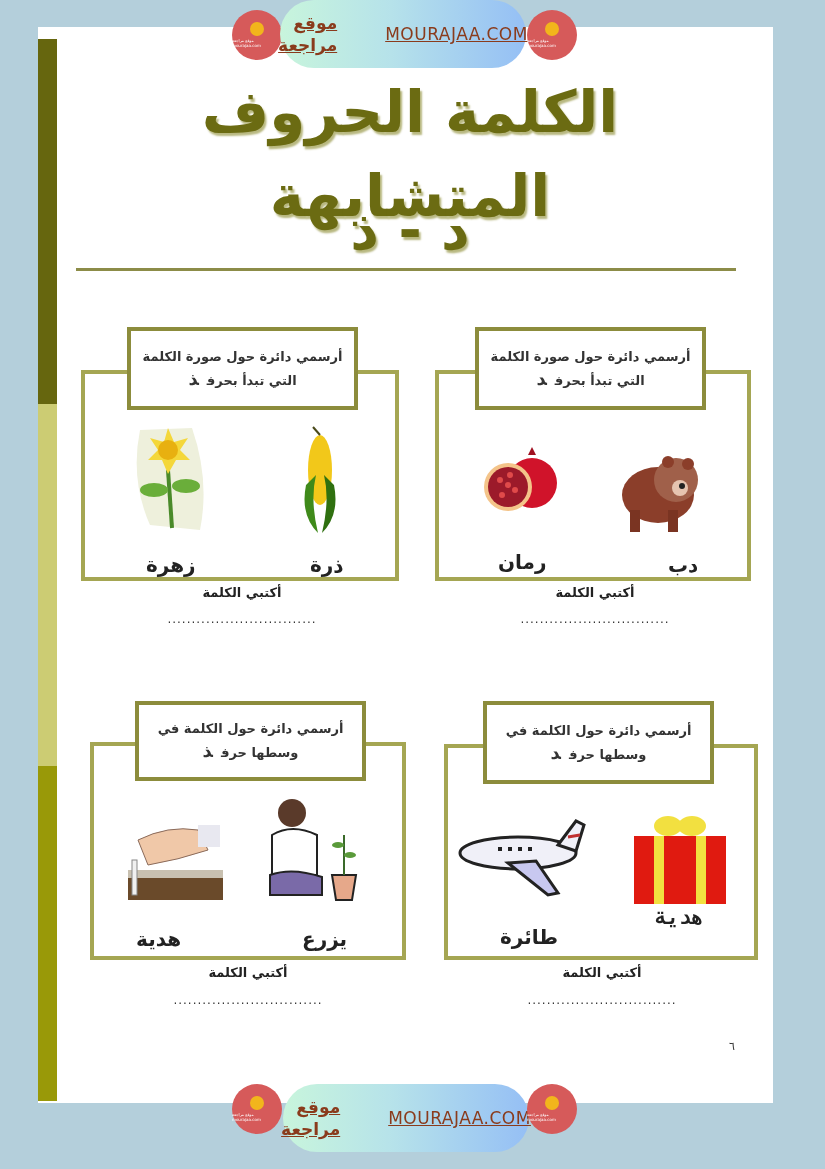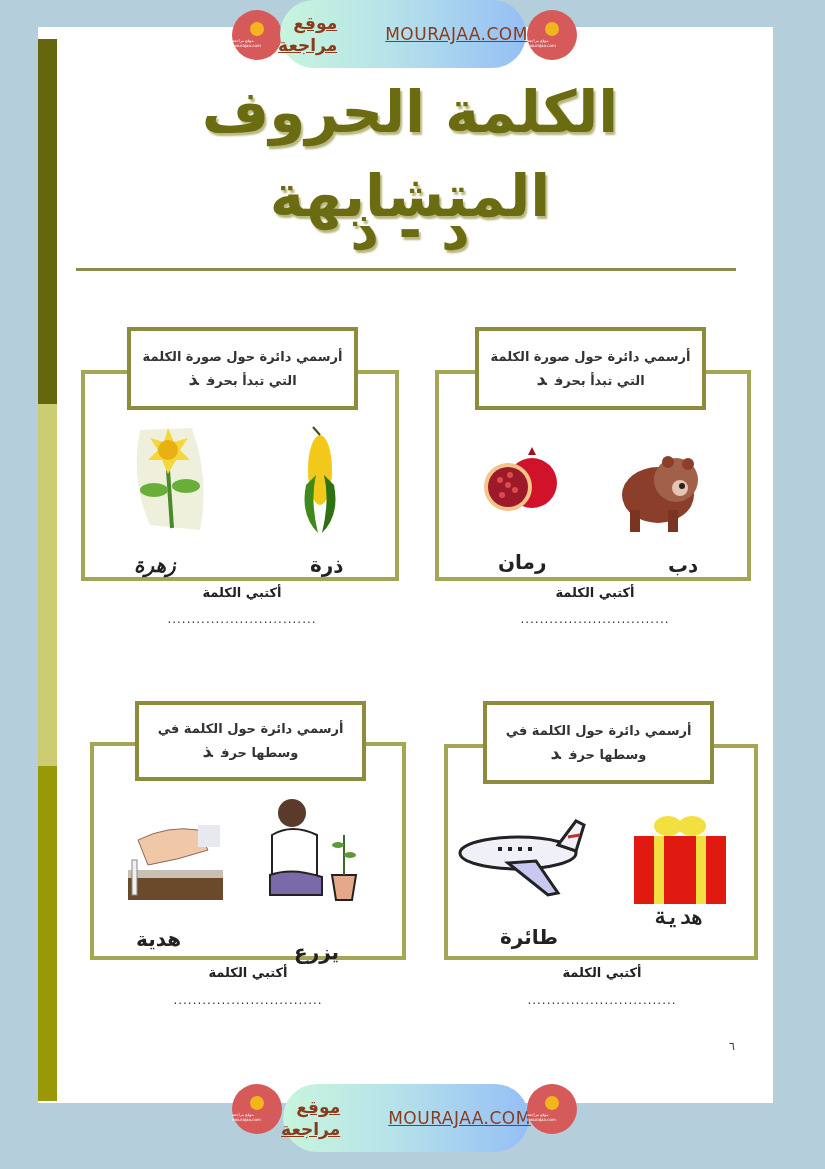--- a/index.html
+++ b/index.html
@@ -144,21 +144,21 @@
 </svg>
 <svg class="pic" style="left:130px;top:420px;" width="80" height="115">
   <path d="M10 10 Q0 60 20 105 L70 110 Q80 60 62 8 Z" fill="#eef0dc"></path>
   <line x1="38" y1="50" x2="42" y2="108" stroke="#4a8a2a" stroke-width="4"></line>
   <ellipse cx="24" cy="70" rx="14" ry="7" fill="#6aae3a"></ellipse>
   <ellipse cx="56" cy="66" rx="14" ry="7" fill="#6aae3a"></ellipse>
   <polygon points="38,8 44,22 58,18 50,30 60,40 46,40 38,54 32,40 18,40 28,30 20,18 34,22" fill="#f4d73a"></polygon>
   <circle cx="38" cy="30" r="10" fill="#e8b010"></circle>
 </svg>
 <div class="word" style="left:310px;top:553px;">ذرة</div>
-<div class="word" style="left:134px;top:553px;font-style:italic;">زهرة</div>
+<div class="word" style="left:146px;top:553px;">زهرة</div>
 <div class="write" style="left:167px;top:585px;width:150px;">أكتبي الكلمة</div>
 <div class="dots" style="left:152px;top:612px;width:180px;">...............................</div>
 
 <div class="frame" style="left:444px;top:744px;width:314px;height:216px;"></div>
 <div class="hdr" style="left:483px;top:701px;width:231px;height:83px;">
   <div class="l1">أرسمي دائرة حول الكلمة في</div>
   <div class="l2"><span>وسطها حرف</span><span class="big">د</span></div>
 </div>
 <svg class="pic" style="left:630px;top:812px;" width="100" height="95">
   <rect x="4" y="24" width="92" height="68" fill="#e01a10"></rect>
@@ -198,21 +198,21 @@
   <ellipse cx="76" cy="50" rx="6" ry="3" fill="#5a9a3a"></ellipse>
     <ellipse cx="88" cy="60" rx="6" ry="3" fill="#5a9a3a"></ellipse>
 </svg>
 <svg class="pic" style="left:128px;top:820px;" width="95" height="85">
   <path d="M10 20 Q40 5 70 10 L80 30 Q50 40 20 45 Z" fill="#f0c8a8" stroke="#8a6a5a" stroke-width="1"></path>
   <rect x="70" y="5" width="22" height="22" fill="#e8e8f0"></rect>
   <rect x="0" y="50" width="95" height="8" fill="#c8c0b0"></rect>
   <rect x="0" y="58" width="95" height="22" fill="#6a4a2a"></rect>
   <rect x="4" y="40" width="5" height="35" fill="#f0f0f0" stroke="#888" stroke-width="1"></rect>
 </svg>
-<div class="word" style="left:294px;top:927px;margin-top:13px;">يزرع</div>
+<div class="word" style="left:302px;top:927px;">يزرع</div>
 <div class="word" style="left:136px;top:927px;">هدية</div>
 <div class="write" style="left:173px;top:965px;width:150px;">أكتبي الكلمة</div>
 <div class="dots" style="left:158px;top:993px;width:180px;">...............................</div>
 
 <div class="pagenum">٦</div>
 
 <div class="badge" style="left:232px;top:1084px;">
   <div class="dot"></div>
   <div class="t">موقع مراجعة mourajaa.com</div>
 </div>

